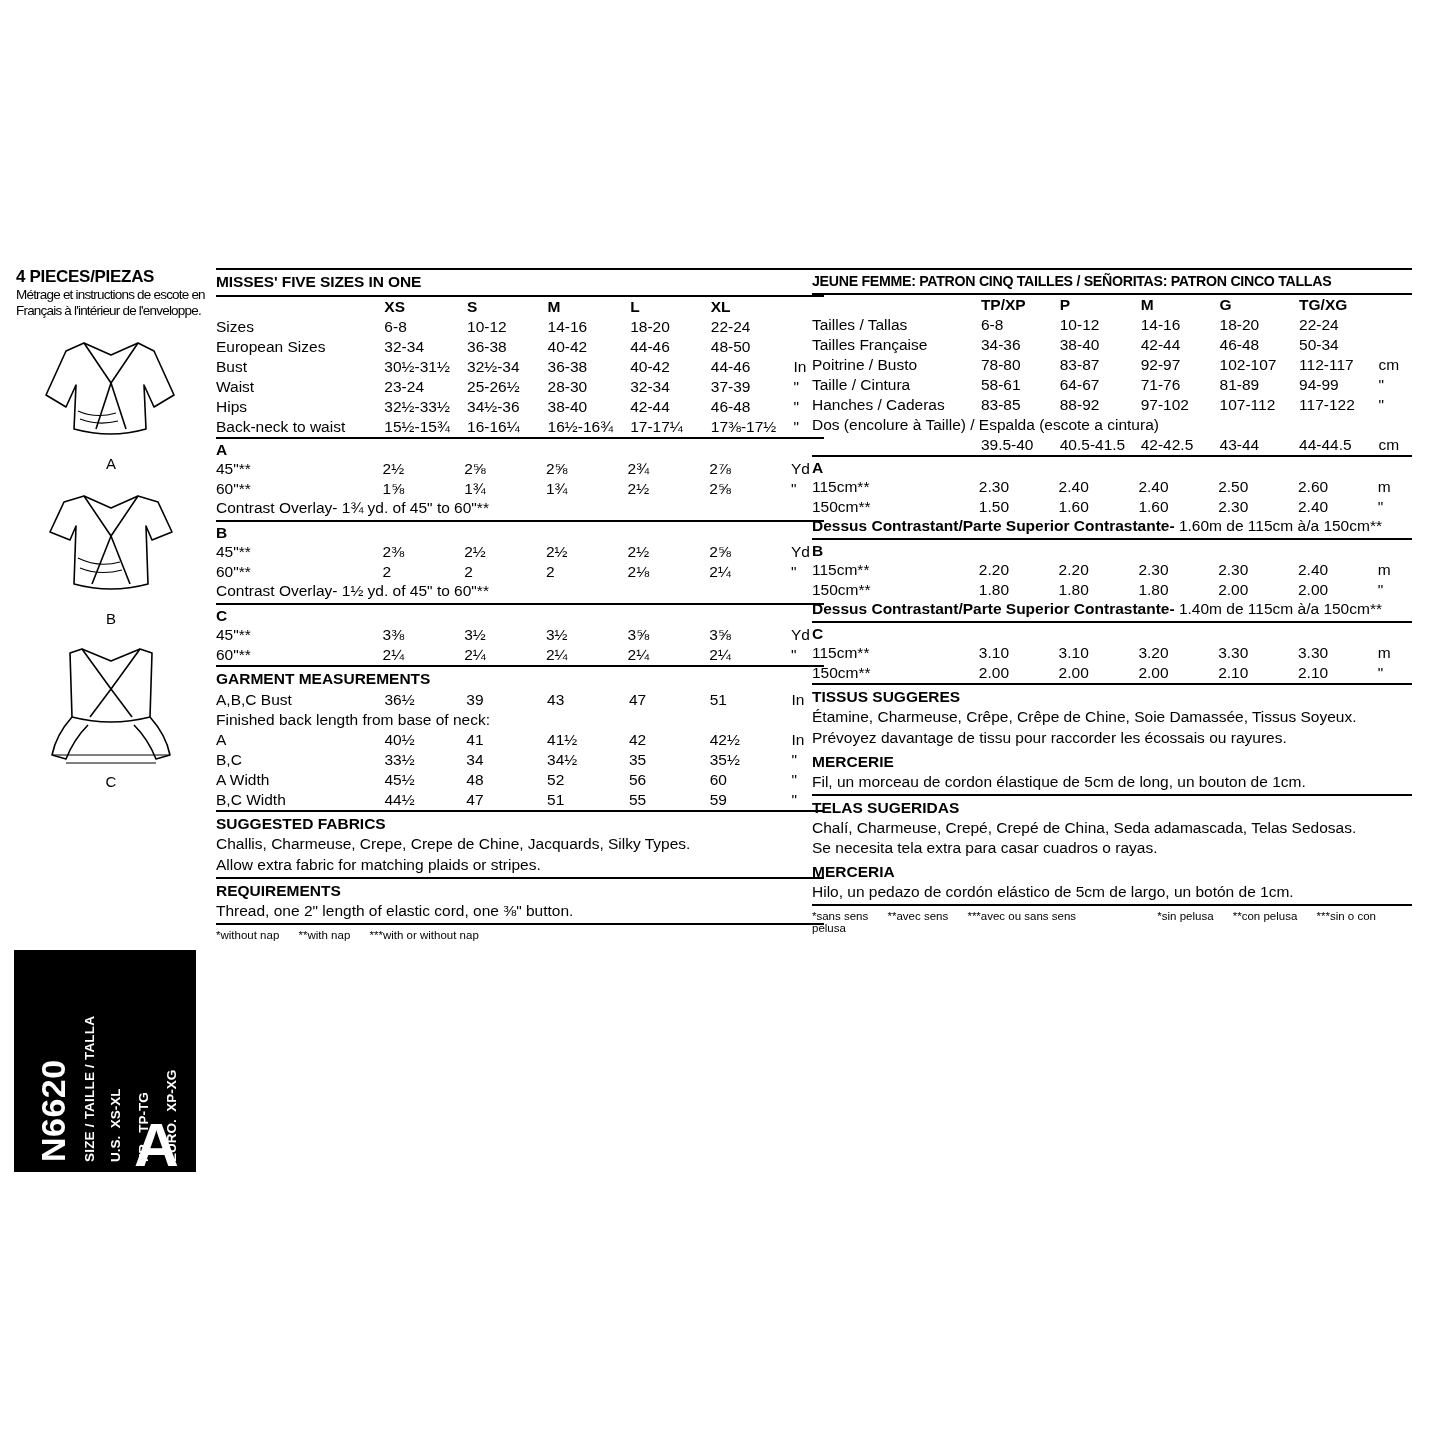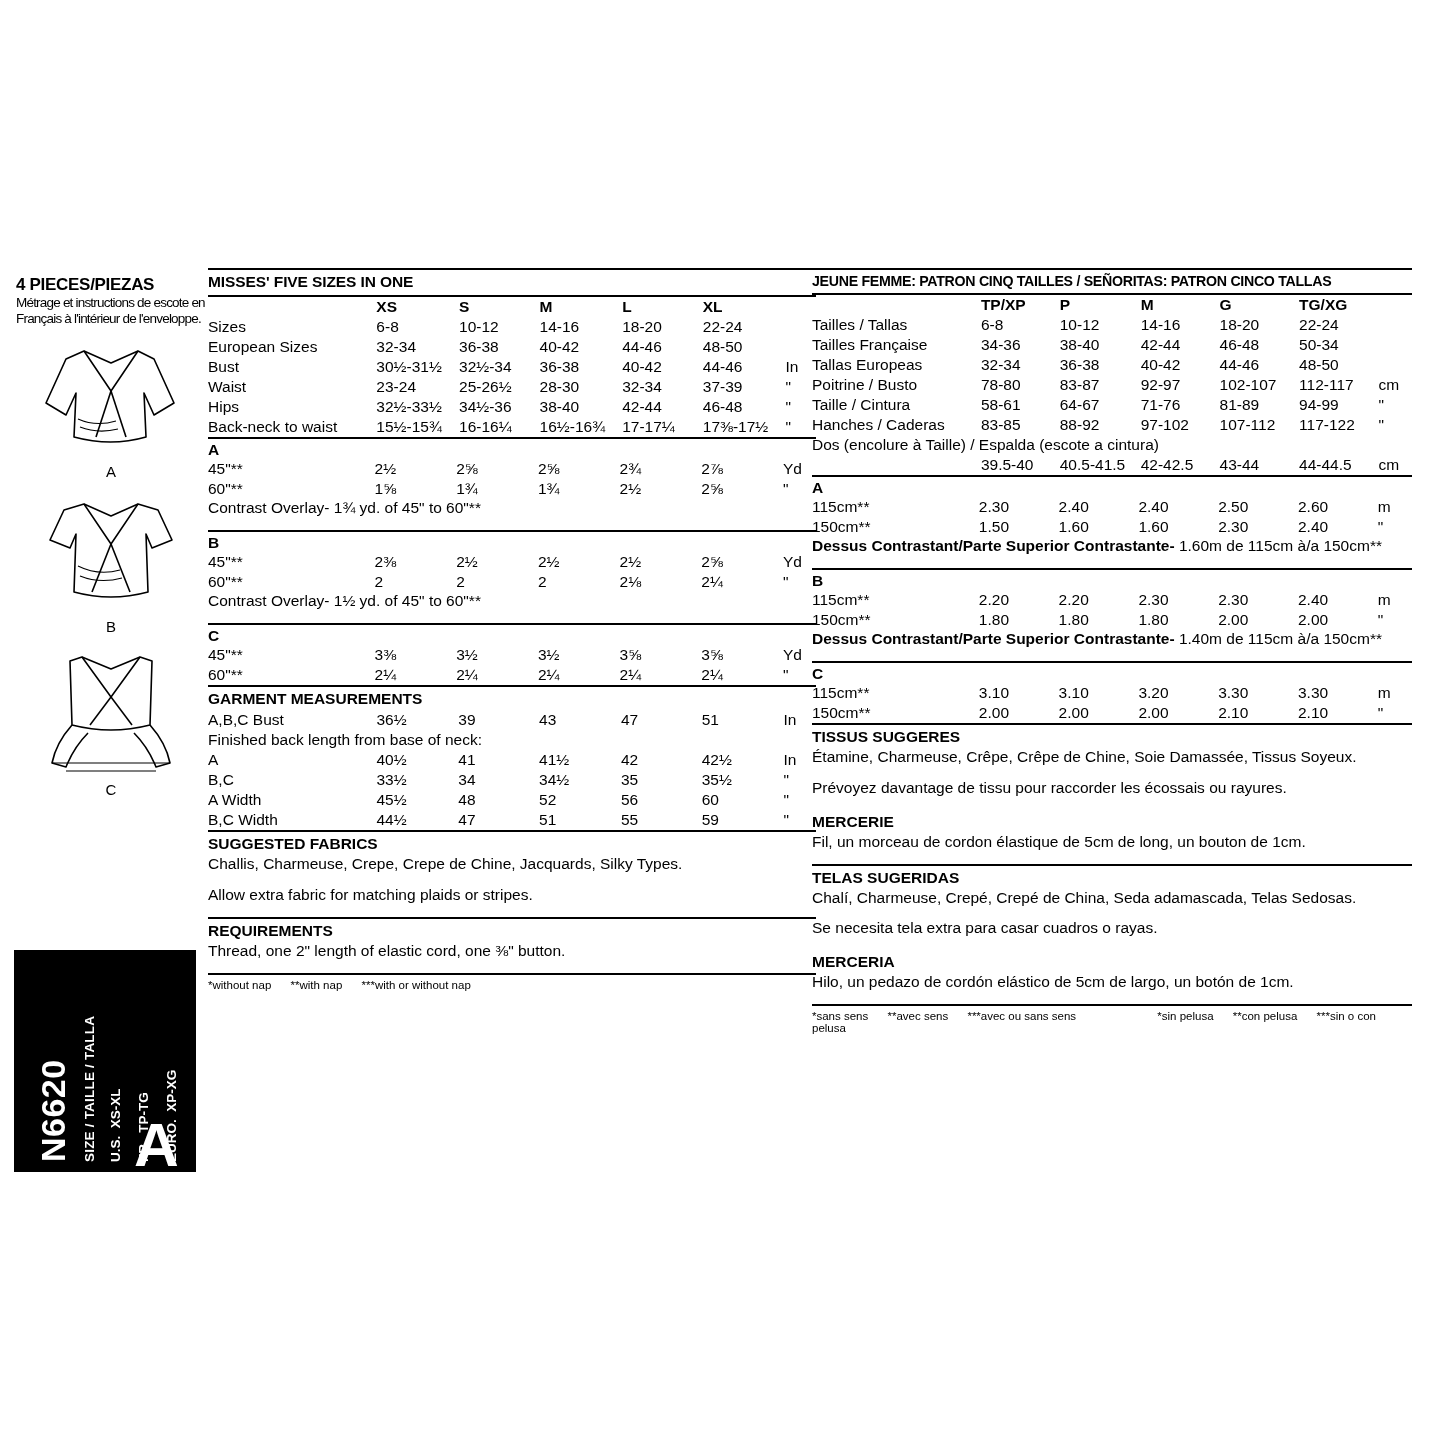--- a/index.html
+++ b/index.html
@@ -18,21 +18,21 @@
   .page {
     position: absolute;
     left: 0; top: 0;
     width: 1445px; height: 1445px;
   }
 
   
   .leftcol {
     position: absolute;
     left: 16px;
-    top: 276px;
+    top: 268px;
     width: 190px;
   }
   .pieces-title {
     font-size: 17px;
     font-weight: bold;
     letter-spacing: -0.3px;
     line-height: 1.05;
   }
   .pieces-sub {
     font-size: 13.5px;
@@ -104,21 +104,21 @@
     font-size: 62px;
     font-weight: bold;
     line-height: 1;
   }
 
   
   .panel {
     position: absolute;
     font-size: 15.5px;
   }
-  .panel-en { left: 208px; top: 268px; width: 608px; }
+  .panel-en { left: 216px; top: 268px; width: 608px; }
   .panel-fr { left: 812px; top: 268px; width: 600px; }
 
   .rule {
     border-top: 2px solid #000;
     height: 0;
     margin: 0;
   }
 
   .panel-head {
     font-size: 15.5px;
@@ -154,21 +154,21 @@
   .row-span { padding: 1px 0; }
 
   .section-title {
     font-weight: bold;
     font-size: 15.5px;
     padding: 3px 0 2px 0;
   }
   .body-text {
     font-size: 15.5px;
     line-height: 1.22;
-    padding-bottom: 12px;
+    padding-bottom: 2px;
   }
   .footnote {
     font-size: 11.5px;
     padding-top: 4px;
   }
   .footnote span { margin-right: 16px; }
   .footnote .grp2 { margin-left: 62px; }
   .nowrap { white-space: nowrap; }
 </style>
 </head>
@@ -495,29 +495,20 @@
       <tr>
         <td class="c-label">Tailles Française</td>
         <td class="c-v">34-36</td>
         <td class="c-v">38-40</td>
         <td class="c-v">42-44</td>
         <td class="c-v">46-48</td>
         <td class="c-v">50-34</td>
         <td class="c-unit"></td>
       </tr>
       <tr>
-        <td class="c-label">Tallas Europeas</td>
-        <td class="c-v">32-34</td>
-        <td class="c-v">36-38</td>
-        <td class="c-v">40-42</td>
-        <td class="c-v">44-46</td>
-        <td class="c-v">48-50</td>
-        <td class="c-unit"></td>
-      </tr>
-      <tr>
         <td class="c-label">Poitrine / Busto</td>
         <td class="c-v">78-80</td>
         <td class="c-v">83-87</td>
         <td class="c-v">92-97</td>
         <td class="c-v">102-107</td>
         <td class="c-v">112-117</td>
         <td class="c-unit">cm</td>
       </tr>
       <tr>
         <td class="c-label">Taille / Cintura</td>

